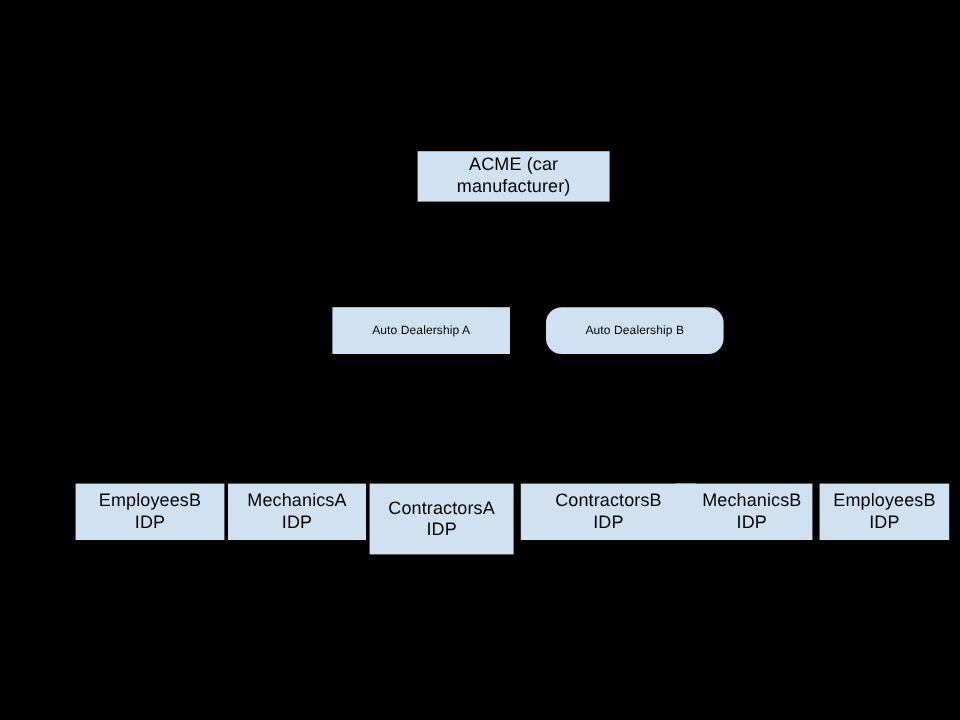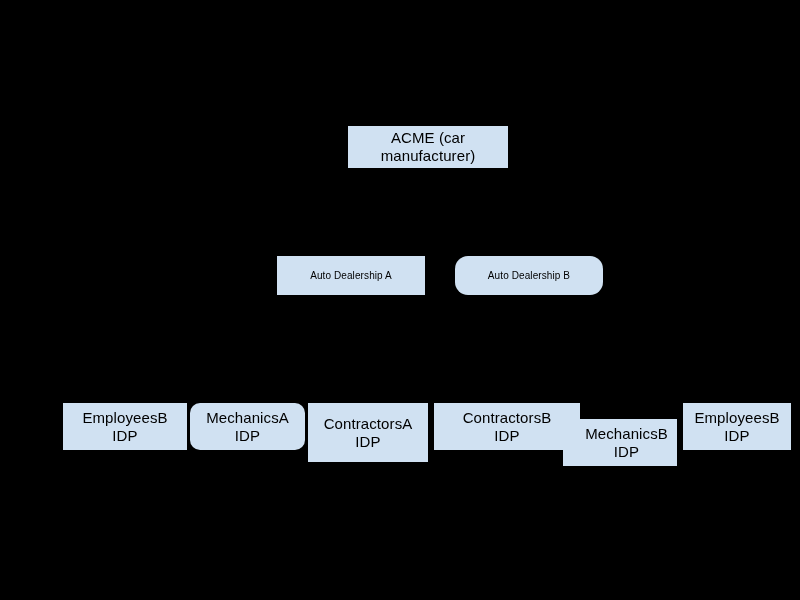--- a/index.html
+++ b/index.html
@@ -56,36 +56,36 @@
 
   <div class="node tier-mid" style="left:455px; top:256px; width:148px; height:39px;border-radius:13px;">
     <span class="node-label">Auto Dealership B</span>
   </div>
 
   <div class="node tier-leaf" style="left:63px; top:403px; width:124px; height:47px;">
     <span class="node-label">EmployeesB
 IDP</span>
   </div>
 
-  <div class="node tier-leaf" style="left:190px; top:403px; width:115px; height:47px;border-radius:10px;">
+  <div class="node tier-leaf" style="left:190px; top:403px; width:115px; height:47px;">
     <span class="node-label">MechanicsA
 IDP</span>
   </div>
 
   <div class="node tier-leaf" style="left:308px; top:403px; width:120px; height:59px;">
     <span class="node-label">ContractorsA
 IDP</span>
   </div>
 
   <div class="node tier-leaf" style="left:434px; top:403px; width:146px; height:47px;">
     <span class="node-label">ContractorsB
 IDP</span>
   </div>
 
-  <div class="node tier-leaf" style="left:563px; top:419px; width:114px; height:47px;padding-left:13px;">
+  <div class="node tier-leaf" style="left:563px; top:403px; width:114px; height:47px;padding-left:13px;">
     <span class="node-label">MechanicsB
 IDP</span>
   </div>
 
   <div class="node tier-leaf" style="left:683px; top:403px; width:108px; height:47px;">
     <span class="node-label">EmployeesB
 IDP</span>
   </div>
 
 </div>

